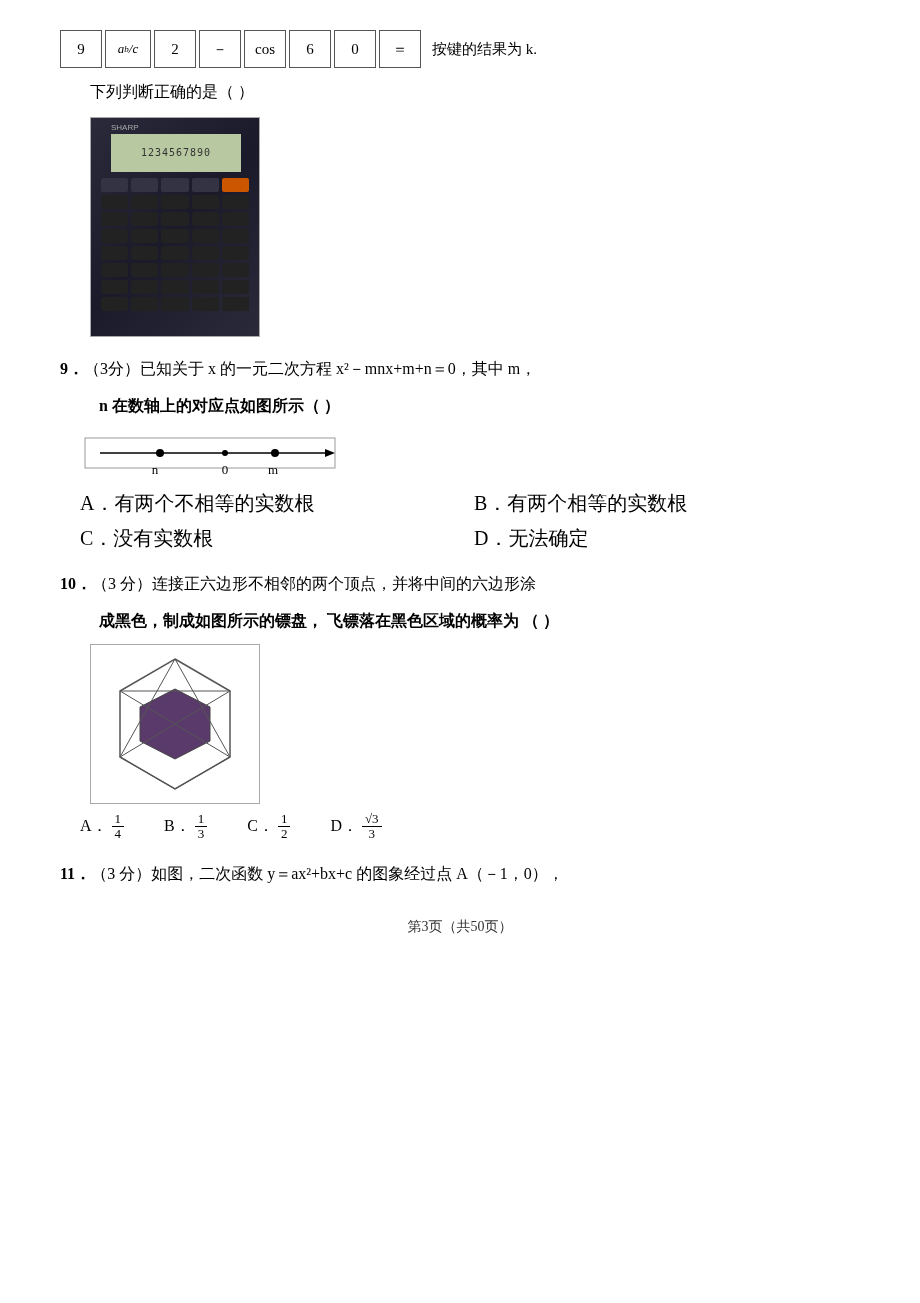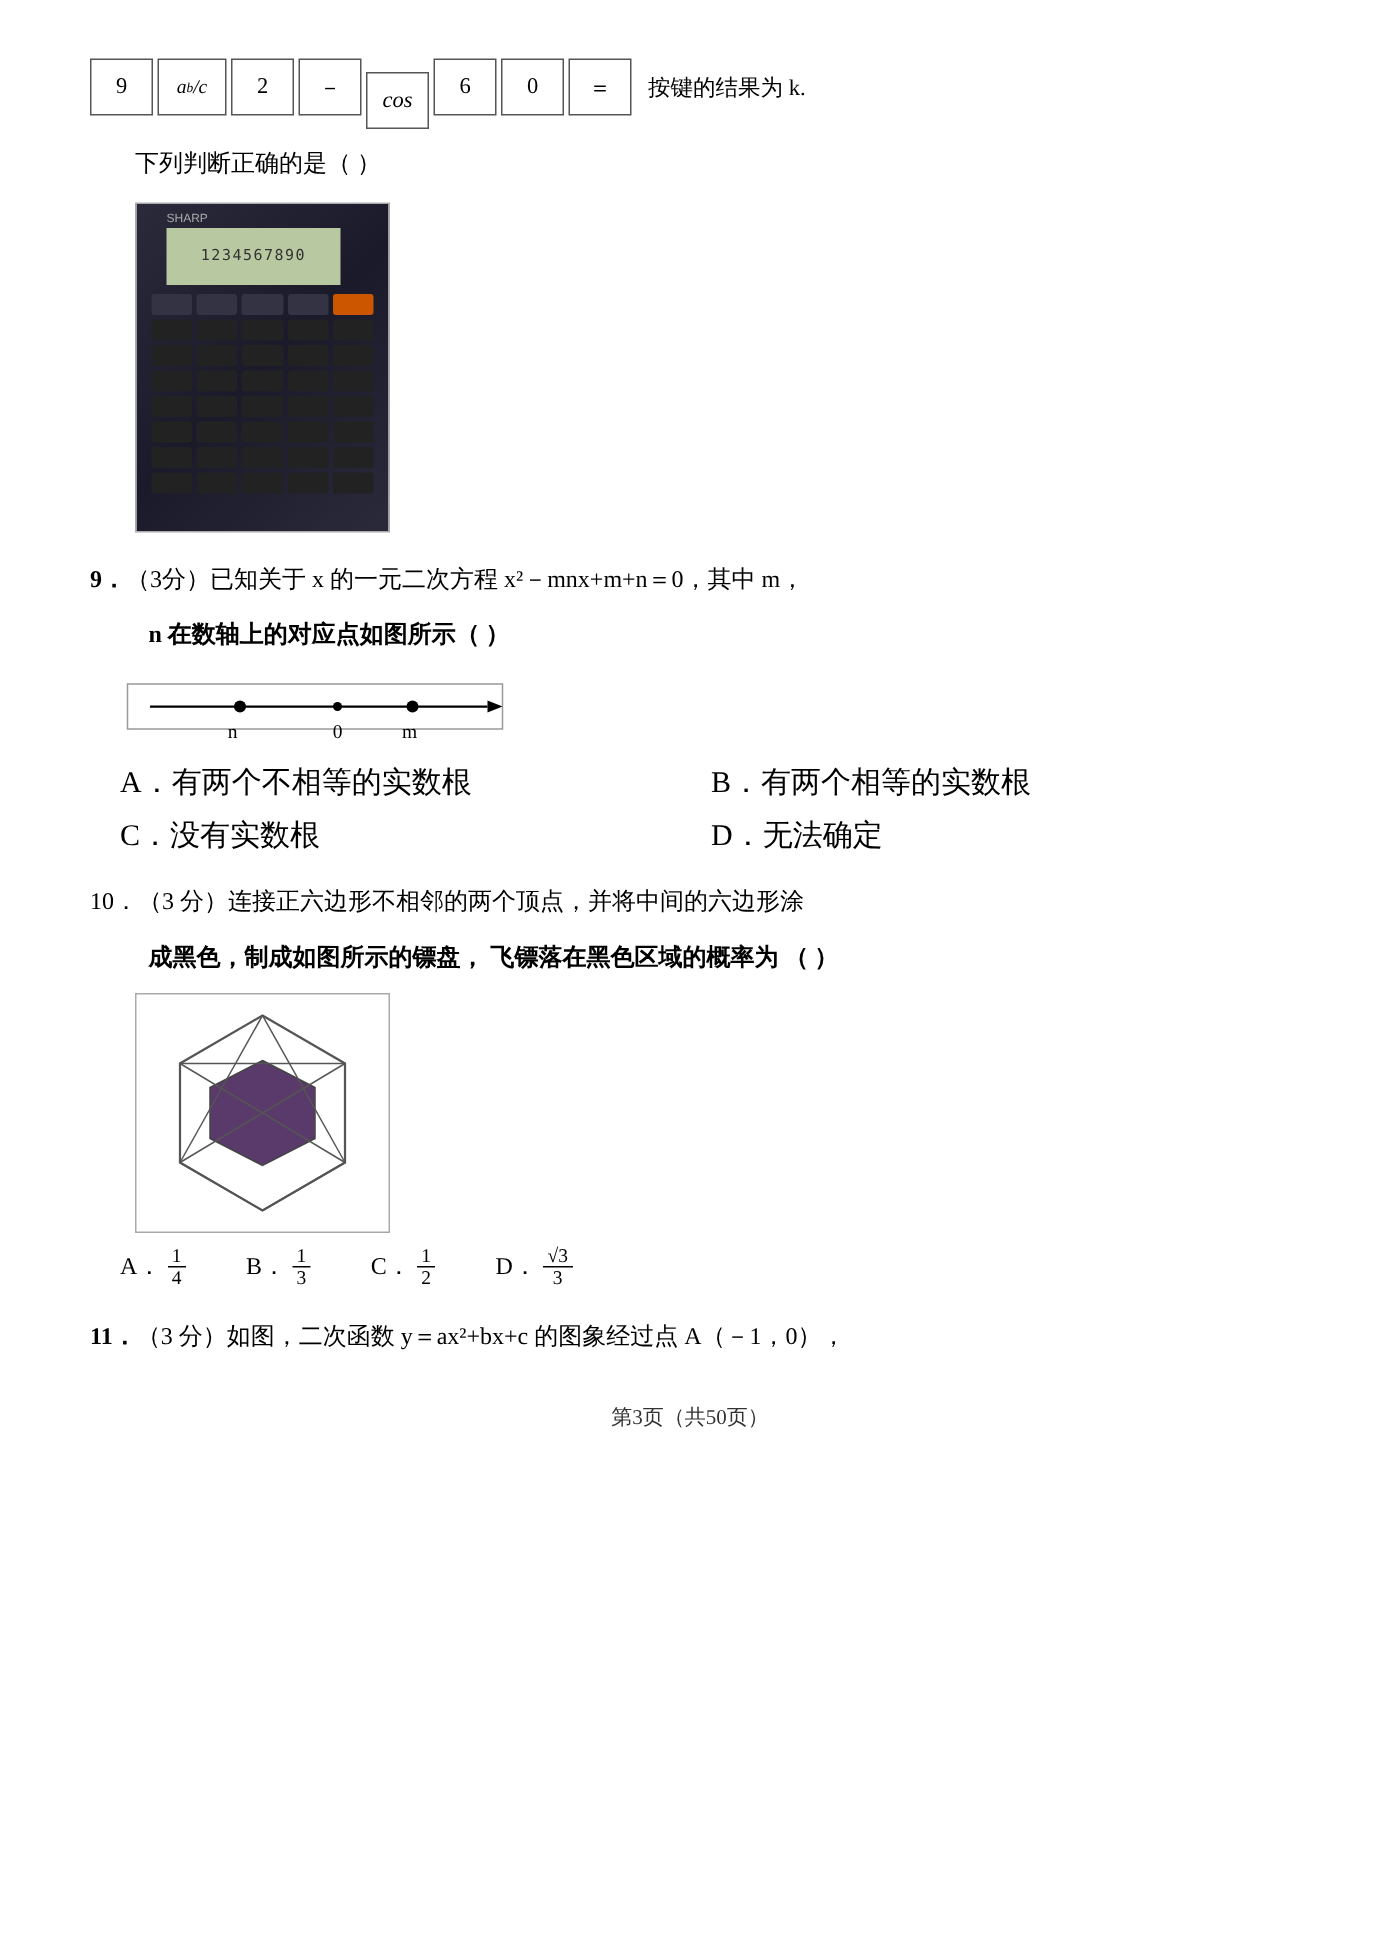--- a/index.html
+++ b/index.html
@@ -59,21 +59,21 @@
       width: 170px;
       height: 220px;
       border: 1px solid #aaa;
       background: linear-gradient(135deg, #2a2a3a 0%, #1a1a2a 50%, #2a2a3a 100%);
       position: relative;
       overflow: hidden;
       margin: 10px 0;
     }
     .calc-screen {
       background: #b8c8a0;
-      width: 116px;
+      width: 130px;
       height: 38px;
       position: absolute;
       top: 16px;
       left: 20px;
       display: flex;
       align-items: center;
       justify-content: center;
       font-size: 10px;
       color: #333;
       font-family: monospace;
@@ -170,21 +170,21 @@
 <div class="section">
   <div class="calc-keys-row">
     <div class="calc-key">9</div>
     <div class="calc-key" style="font-style:italic; min-width:46px; font-size:13px;">
         <span>a</span>
         <sup>b</sup>
         <span>/c</span>
       </div>
     <div class="calc-key">2</div>
     <div class="calc-key">－</div>
-    <div class="calc-key" style="font-style:italic;margin-top:18px;">cos</div>
+    <div class="calc-key" style="">cos</div>
     <div class="calc-key">6</div>
     <div class="calc-key">0</div>
     <div class="calc-key">＝</div>
     <span class="calc-key-label">按键的结果为  k.</span>
   </div>
 
   <div class="question-line indent">下列判断正确的是（        ）</div>
 
   <div style="margin-left:30px;">
     <div class="calc-image-box">
@@ -276,21 +276,21 @@
   <div class="choices-2col">
     <span>A．有两个不相等的实数根</span>
     <span>B．有两个相等的实数根</span>
     <span>C．没有实数根</span>
     <span>D．无法确定</span>
   </div>
 </div>
 
 <div class="section">
   <div class="question-line">
-    <span style="font-weight:normal;">10．</span><span>（3 分）连接正六边形不相邻的两个顶点，并将中间的六边形涂</span>
+    <span style="font-weight:bold;">10．</span><span>（3 分）连接正六边形不相邻的两个顶点，并将中间的六边形涂</span>
   </div>
   <div class="question-line indent2">成黑色，制成如图所示的镖盘，  飞镖落在黑色区域的概率为  （        ）</div>
 
   <div style="margin-left:30px;">
     <div class="hexagon-image-box">
       <svg width="155" height="150" viewBox="0 0 155 150">
 
         <polygon points="77,10 132,42 132,108 77,140 22,108 22,42" fill="none" stroke="#555" stroke-width="1.5"></polygon>
 
         <polygon points="77,40 112,58 112,92 77,110 42,92 42,58" fill="#5a3a6a" stroke="#444" stroke-width="1"></polygon>

